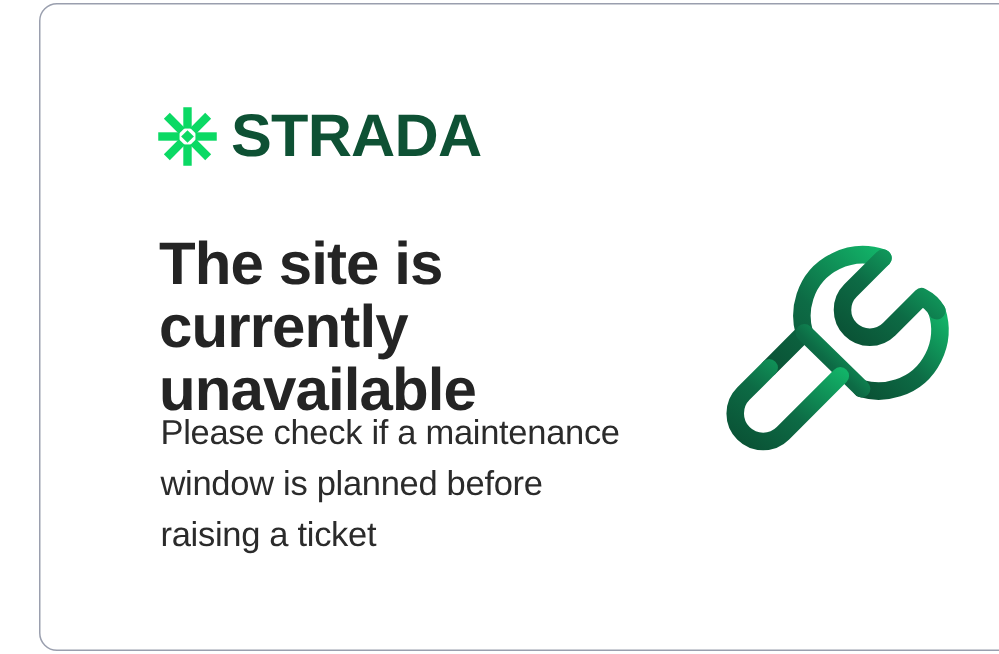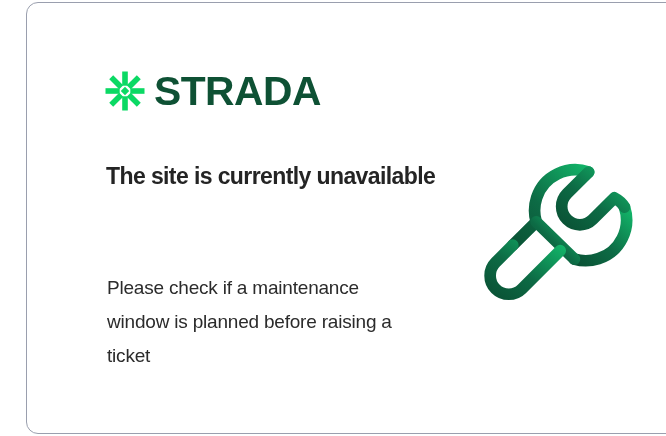--- a/index.html
+++ b/index.html
@@ -66,36 +66,36 @@
   }
 
   
   .headline {
     position: absolute;
     left: 79px;
     top: 152px;
     width: 360px;
     margin: 0;
     font-family: "Liberation Sans", sans-serif;
-    font-size: 23px;
+    font-size: 40px;
     line-height: 42px;
     font-weight: bold;
     letter-spacing: -0.6px;
     color: #242424;
   }
 
   
   .bodycopy {
     position: absolute;
     left: 80px;
     top: 268px;
     width: 310px;
     margin: 0;
     font-family: "Liberation Sans", sans-serif;
-    font-size: 19px;
+    font-size: 23px;
     line-height: 34px;
     font-weight: normal;
     letter-spacing: -0.2px;
     color: #2b2b2b;
   }
 
   
   .wrench {
     position: absolute;
     left: 455px;

